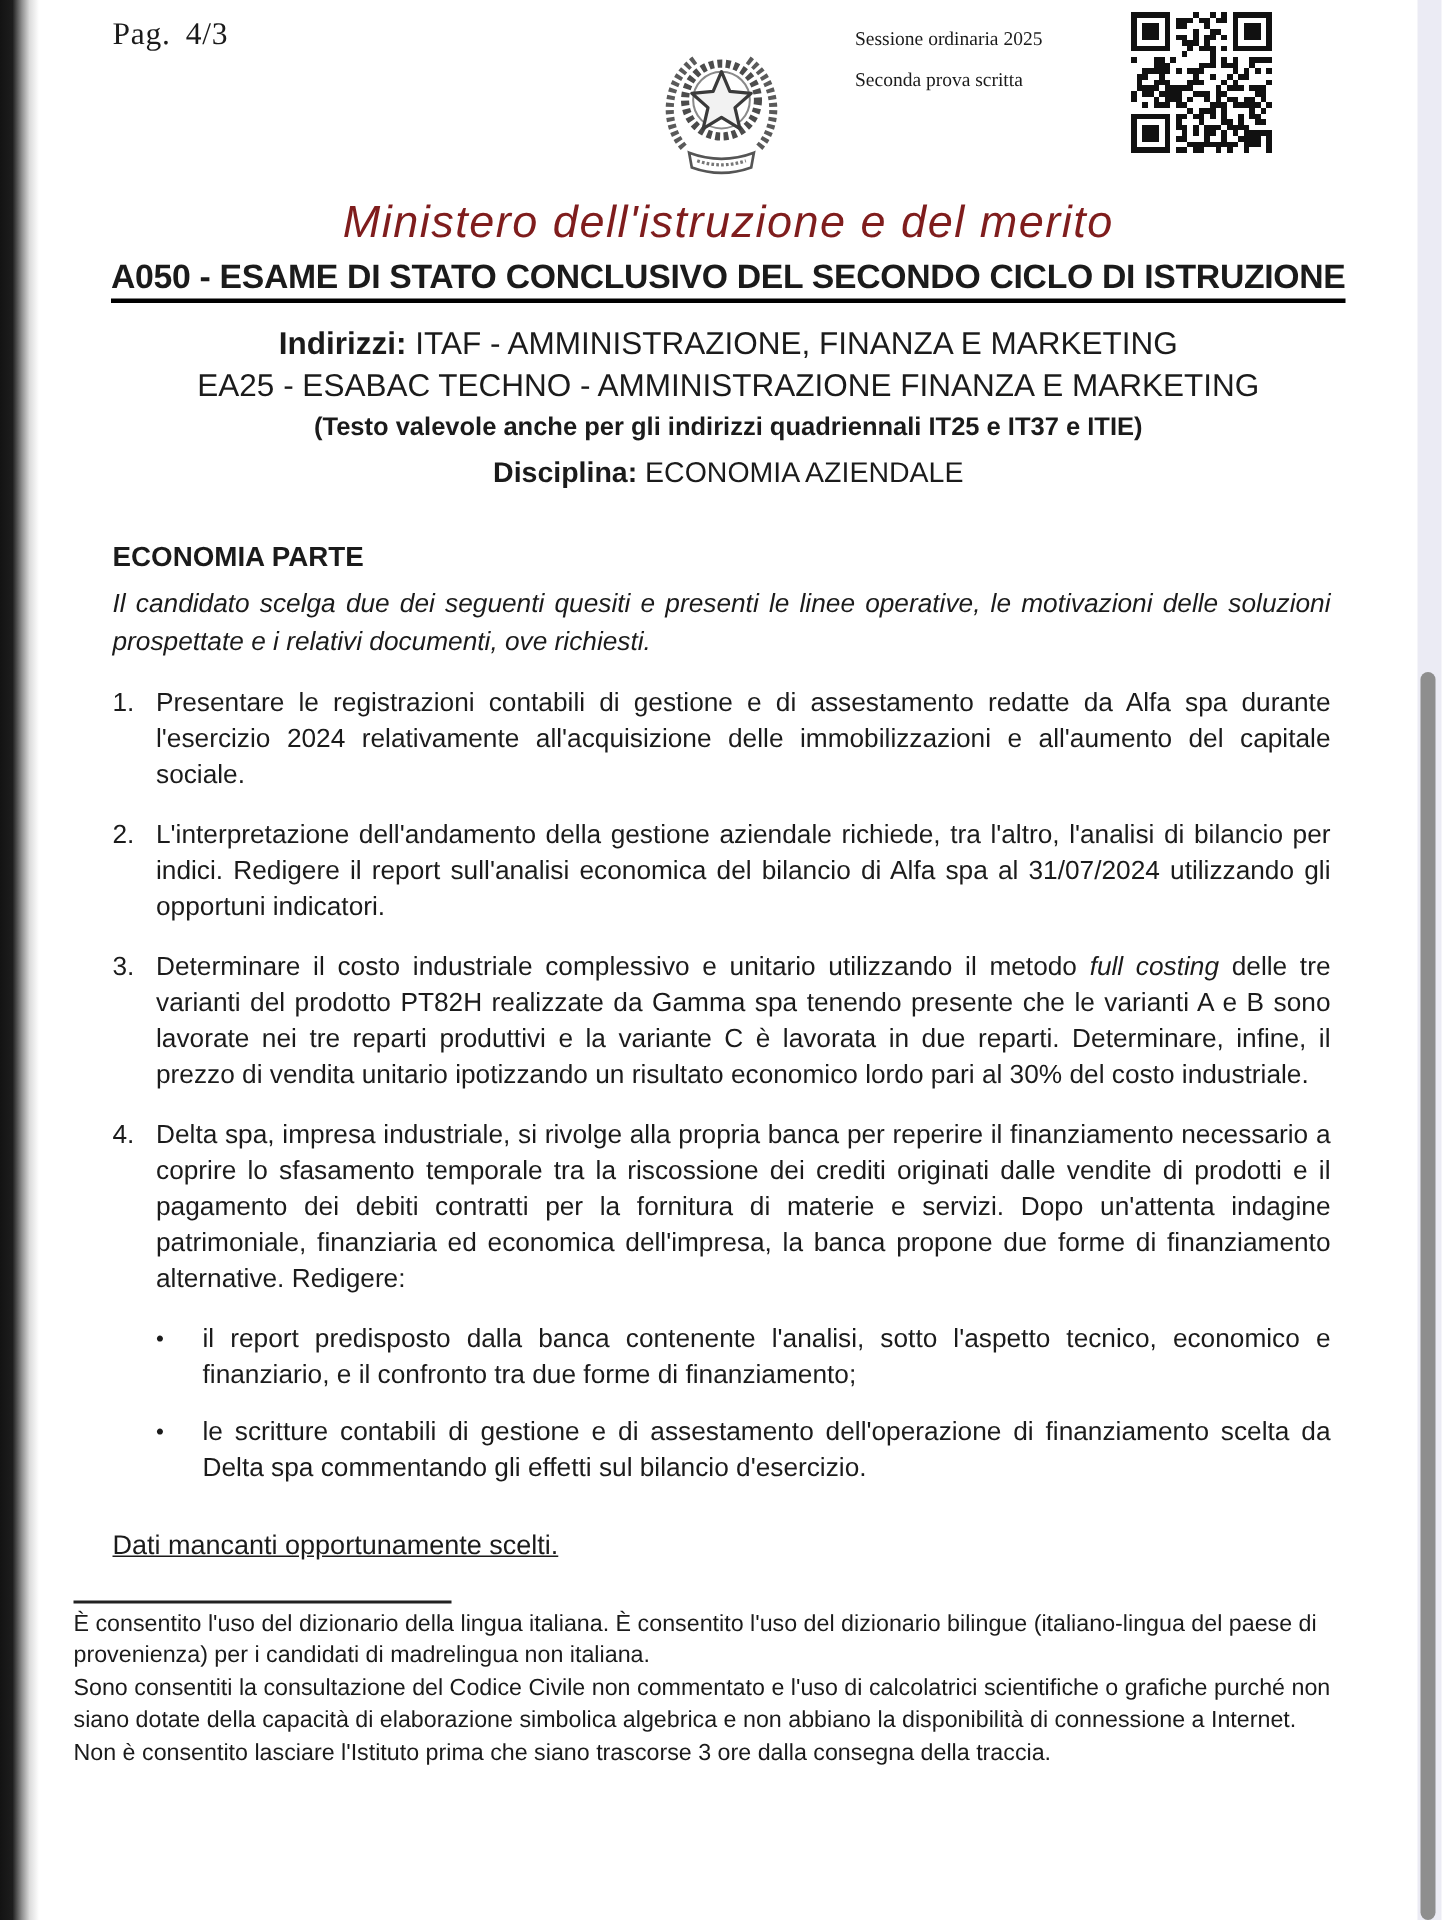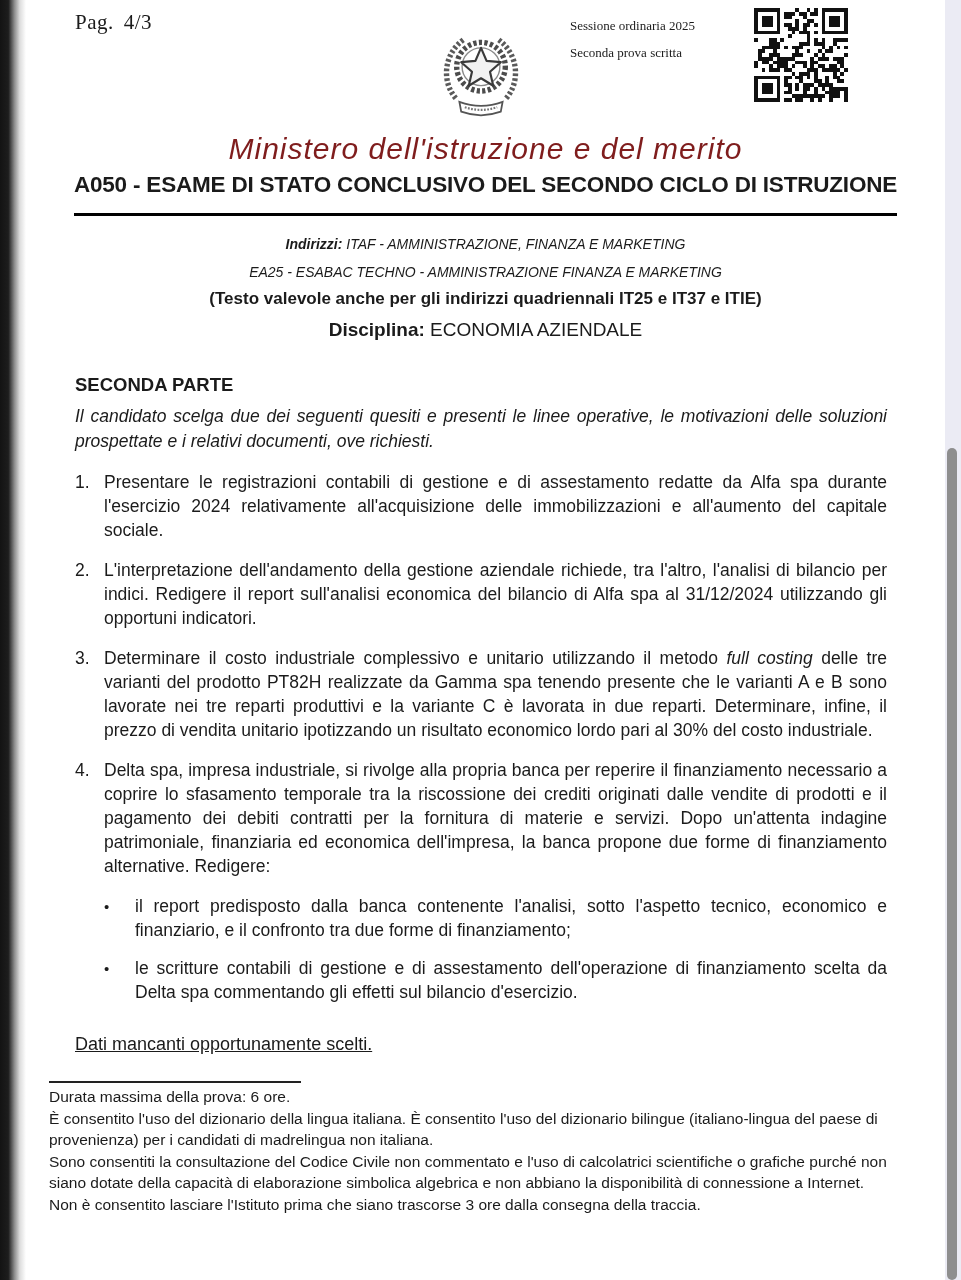--- a/index.html
+++ b/index.html
@@ -19,22 +19,22 @@
   .pag{position:absolute;left:49px;top:10px;font-family:"Liberation Serif",serif;font-size:21px;letter-spacing:.5px;}
   .pag .num{margin-left:10px;}
   .emblem{position:absolute;left:410px;top:26px;width:90px;height:94px;}
   .session{position:absolute;left:544px;top:12px;font-family:"Liberation Serif",serif;font-size:13px;line-height:27px;}
   .qr{position:absolute;left:728px;top:8px;width:94px;height:94px;}
 
   .ministry{margin-top:8px;text-align:center;font-family:Liberation Sans, sans-serif;
     font-style:italic;font-size:30px;line-height:38px;letter-spacing:1px;color:#7f1d1d;}
   .title-wrap{text-align:center;margin-top:4px;}
   .main-title{display:inline-block;font-size:22.5px;font-weight:bold;letter-spacing:-.2px;
-    border-bottom:3px solid #000;padding-bottom:15px;margin:0;}
-  .ind-line{text-align:center;font-size:14px;line-height:28px;font-style:italic;}
+    border-bottom:3px solid #000;padding-bottom:1px;margin:0;}
+  .ind-line{text-align:center;font-size:21px;line-height:28px;}
   .ind-line.first{margin-top:14px;}
   .validity{text-align:center;font-size:17px;font-weight:bold;line-height:26px;}
   .disciplina{text-align:center;font-size:19px;line-height:28px;margin-top:4px;}
 
   .section-title{margin:30px 58px 0 49px;font-size:18.5px;font-weight:bold;}
   .intro{margin:8px 58px 0 49px;font-style:italic;font-size:17.5px;line-height:25px;text-align:justify;}
 
   .qlist{margin:16px 58px 0 49px;}
   .qitem{display:flex;margin-bottom:16px;font-size:17.5px;line-height:24px;}
   .qnum{width:29px;flex:none;}
@@ -319,31 +319,31 @@
 
   <div class="title-wrap">
     <h1 class="main-title">A050 - ESAME DI STATO CONCLUSIVO DEL SECONDO CICLO DI ISTRUZIONE</h1>
   </div>
 
   <div class="ind-line first"><b>Indirizzi:</b><span> ITAF - AMMINISTRAZIONE, FINANZA E MARKETING</span></div>
   <div class="ind-line">EA25 - ESABAC TECHNO - AMMINISTRAZIONE FINANZA E MARKETING</div>
   <div class="validity">(Testo valevole anche per gli indirizzi quadriennali IT25 e IT37 e ITIE)</div>
   <div class="disciplina"><b>Disciplina:</b><span> ECONOMIA AZIENDALE</span></div>
 
-  <div class="section-title">SECONDA PARTE</div>
+  <div class="section-title">ECONOMIA PARTE</div>
   <p class="intro">Il candidato scelga due dei seguenti quesiti e presenti le linee operative, le motivazioni delle soluzioni prospettate e i relativi documenti, ove richiesti.</p>
 
   <div class="qlist">
     <div class="qitem">
       <span class="qnum">1.</span>
       <span class="qtext">Presentare le registrazioni contabili di gestione e di assestamento redatte da Alfa spa durante l'esercizio 2024 relativamente all'acquisizione delle immobilizzazioni e all'aumento del capitale sociale.</span>
     </div>
     <div class="qitem">
       <span class="qnum">2.</span>
-      <span class="qtext">L'interpretazione dell'andamento della gestione aziendale richiede, tra l'altro, l'analisi di bilancio per indici. Redigere il report sull'analisi economica del bilancio di Alfa spa al 31/12/2024 utilizzando gli opportuni indicatori.</span>
+      <span class="qtext">L'interpretazione dell'andamento della gestione aziendale richiede, tra l'altro, l'analisi di bilancio per indici. Redigere il report sull'analisi economica del bilancio di Alfa spa al 31/07/2024 utilizzando gli opportuni indicatori.</span>
     </div>
     <div class="qitem">
       <span class="qnum">3.</span>
       <span class="qtext"><span>Determinare il costo industriale complessivo e unitario utilizzando il metodo </span><em>full costing</em><span> delle tre varianti del prodotto PT82H realizzate da Gamma spa tenendo presente che le varianti A e B sono lavorate nei tre reparti produttivi e la variante C è lavorata in due reparti. Determinare, infine, il prezzo di vendita unitario ipotizzando un risultato economico lordo pari al 30% del costo industriale.</span></span>
     </div>
     <div class="qitem">
       <span class="qnum">4.</span>
       <span class="qtext">Delta spa, impresa industriale, si rivolge alla propria banca per reperire il finanziamento necessario a coprire lo sfasamento temporale tra la riscossione dei crediti originati dalle vendite di prodotti e il pagamento dei debiti contratti per la fornitura di materie e servizi. Dopo un'attenta indagine patrimoniale, finanziaria ed economica dell'impresa, la banca propone due forme di finanziamento alternative. Redigere:</span>
     </div>
   </div>
@@ -356,19 +356,18 @@
     <div class="bitem">
       <span class="bdot">•</span>
       <span class="btext">le scritture contabili di gestione e di assestamento dell'operazione di finanziamento scelta da Delta spa commentando gli effetti sul bilancio d'esercizio.</span>
     </div>
   </div>
 
   <p class="closing">Dati mancanti opportunamente scelti.</p>
 
   <div class="footnote">
     <div class="rule"></div>
-    <p class="fline">Durata massima della prova: 6 ore.</p>
     <p class="fline">È consentito l'uso del dizionario della lingua italiana. È consentito l'uso del dizionario bilingue (italiano-lingua del paese di provenienza) per i candidati di madrelingua non italiana.</p>
     <p class="fline">Sono consentiti la consultazione del Codice Civile non commentato e l'uso di calcolatrici scientifiche o grafiche purché non siano dotate della capacità di elaborazione simbolica algebrica e non abbiano la disponibilità di connessione a Internet.</p>
     <p class="fline">Non è consentito lasciare l'Istituto prima che siano trascorse 3 ore dalla consegna della traccia.</p>
   </div>
 
 </div>
 
 </body></html>

